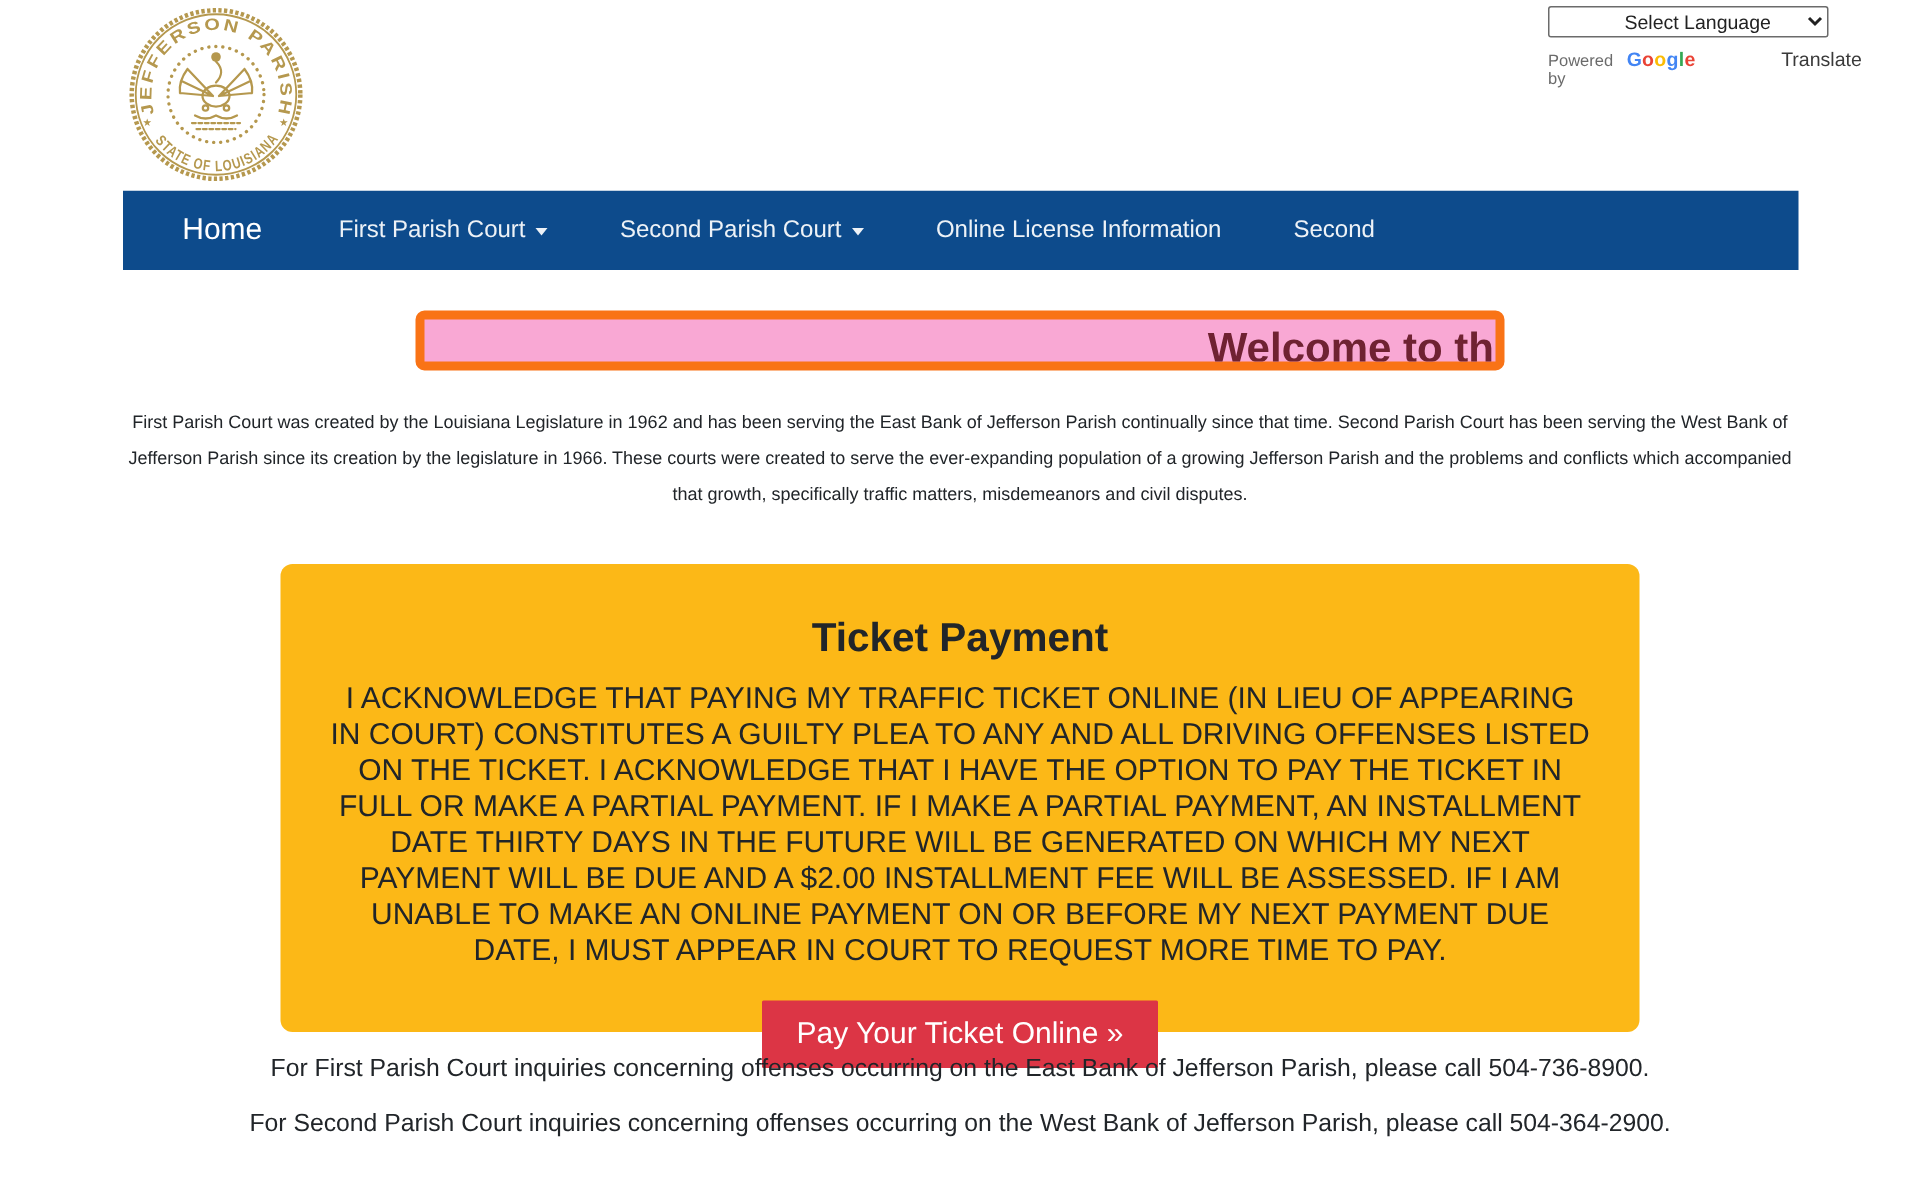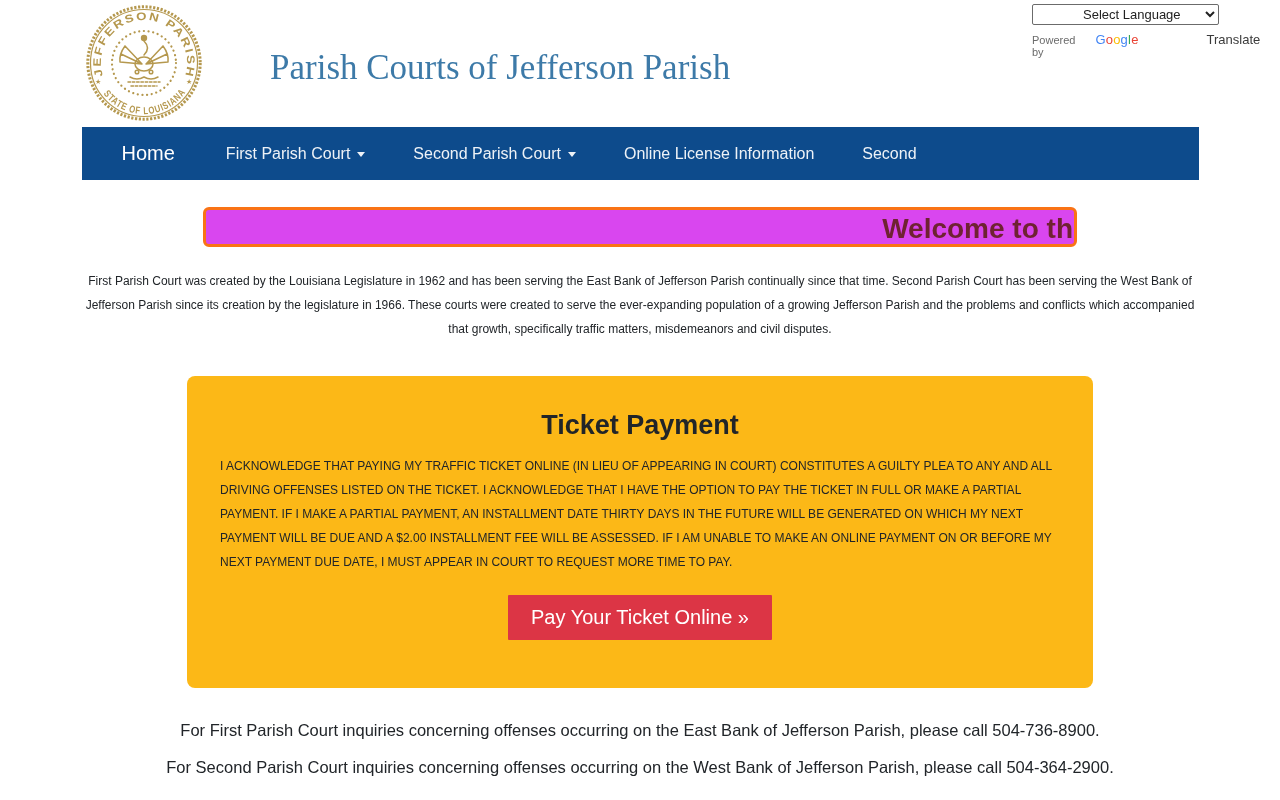--- a/index.html
+++ b/index.html
@@ -8,60 +8,60 @@
 
   
   .header { position:relative; height:127px; background:#fff; }
   .seal { position:absolute; left:85px; top:4px; width:118px; height:118px; }
   .site-title { position:absolute; left:270px; top:48px; white-space:nowrap;
     font-family:"Liberation Serif","DejaVu Serif",serif; font-weight:400;
     font-size:35px; color:#3d7aa8; }
   .translate { position:absolute; left:1032px; top:4px; width:195px; }
   .translate select { width:187px; height:21px; font-size:13px; font-family:inherit;
     border:1px solid #6b6b6b; border-radius:2px; background:#fff; color:#222;padding-left:46px; }
-  .powered { margin-top:7px; display:flex; align-items:baseline; gap:20px;
+  .powered { margin-top:7px; display:flex; align-items:baseline; gap:9px;
     font-size:11px; color:#6b6b6b; }
-  .google-word { font-size:13px; font-weight:400; letter-spacing:.2px; }
+  .google-word { font-size:13px; font-weight:700; letter-spacing:.2px; }
   .translate-word { font-size:13px; color:#3a3a3a; font-weight:500;margin-left:48px; }
 
   
   .navbar { width:1117px; margin:0 auto; height:53px; background:#0d4b8c;
     display:flex; align-items:center; }
   .nav-item { color:rgba(255,255,255,.93); font-size:16px; padding:0 11px;
     display:flex; align-items:center; gap:7px; cursor:pointer; text-decoration:none;
     white-space:nowrap;margin-left:26px; }
   .nav-item.active { color:#fff; font-size:20px; padding:0 14px; }
   .caret { width:0; height:0; border-left:4.5px solid transparent;
     border-right:4.5px solid transparent; border-top:5px solid rgba(255,255,255,.93);
     margin-top:2px; }
 
   
-  .marquee { width:874px; height:40px; margin:27px auto 0; background:#d946ef;
-    border:3px solid #f97316; border-radius:6px; position:relative; overflow:hidden; }
+  .marquee { width:726px; height:40px; margin:27px auto 0; background:#f9a8d4;
+    border:6px solid #f97316; border-radius:6px; position:relative; overflow:hidden; }
   .marquee-text { position:absolute; right:1px; top:0; line-height:37px;
     font-size:28px; font-weight:700; color:#6f2232; white-space:nowrap; }
 
   
   .intro { width:1120px; margin:22px auto 0; text-align:center;
     font-size:12px; line-height:24px; color:#212529; }
 
   
   .ticket-card { width:906px; height:312px; margin:35px auto 0; background:#fcb817;
     border-radius:8px; padding-top:34px; }
   .ticket-title { text-align:center; font-size:27px; font-weight:700;
     color:#212529; margin-bottom:13px; }
-  .ticket-disclaimer { width:840px; margin:0 auto; text-align:left;
-    font-size:12px; line-height:24px; color:#212529; }
+  .ticket-disclaimer { width:840px; margin:0 auto; text-align:center;
+    font-size:20px; line-height:24px; color:#212529; }
   .ticket-btn-row { text-align:center; margin-top:21px; }
   .ticket-btn { display:inline-block; background:#dc3545; color:#fff; border:none;
     border-radius:1px; font-size:20px; font-family:inherit; padding:11px 23px;
     cursor:pointer; }
 
   
-  .contact-1 { margin-top:30px; text-align:center; font-size:16.5px;
+  .contact-1 { margin-top:12px; text-align:center; font-size:16.5px;
     line-height:24px; color:#212529; }
   .contact-2 { margin-top:13px; text-align:center; font-size:16.5px;
     line-height:24px; color:#212529; }
 </style>
 </head>
 <body>
 
 <div class="header">
 
   <svg class="seal" viewBox="0 0 118 118" xmlns="http://www.w3.org/2000/svg">
@@ -87,21 +87,20 @@
       <path d="M 57,60 L 40,42 M 57,60 L 36,50 M 57,60 L 35,58 M 40,42 Q 34,50 35,58"></path>
       <path d="M 61,60 L 78,42 M 61,60 L 82,50 M 61,60 L 83,58 M 78,42 Q 84,50 83,58"></path>
       <circle cx="52" cy="68" r="1.8"></circle>
       <circle cx="66" cy="68" r="1.8"></circle>
       <path d="M 45,73 q 7,4 14,0 q 7,4 14,0"></path>
       <path d="M 43,78 h 32" stroke-dasharray="2.5 1.8"></path>
       <path d="M 46,82 h 26" stroke-dasharray="2.5 1.8"></path>
     </g>
   </svg>
 
-  <h1 class="site-title">Parish Courts of Jefferson Parish</h1>
 
   <div class="translate">
     <select>
       <option>Select Language</option>
     </select>
     <div class="powered">
       <span>Powered by</span>
       <span class="google-word"><span class="g-letter" style="color: rgb(66, 133, 244);">G</span><span class="g-letter" style="color: rgb(234, 67, 53);">o</span><span class="g-letter" style="color: rgb(251, 188, 5);">o</span><span class="g-letter" style="color: rgb(66, 133, 244);">g</span><span class="g-letter" style="color: rgb(52, 168, 83);">l</span><span class="g-letter" style="color: rgb(234, 67, 53);">e</span></span>
       <span class="translate-word">Translate</span>
     </div>

